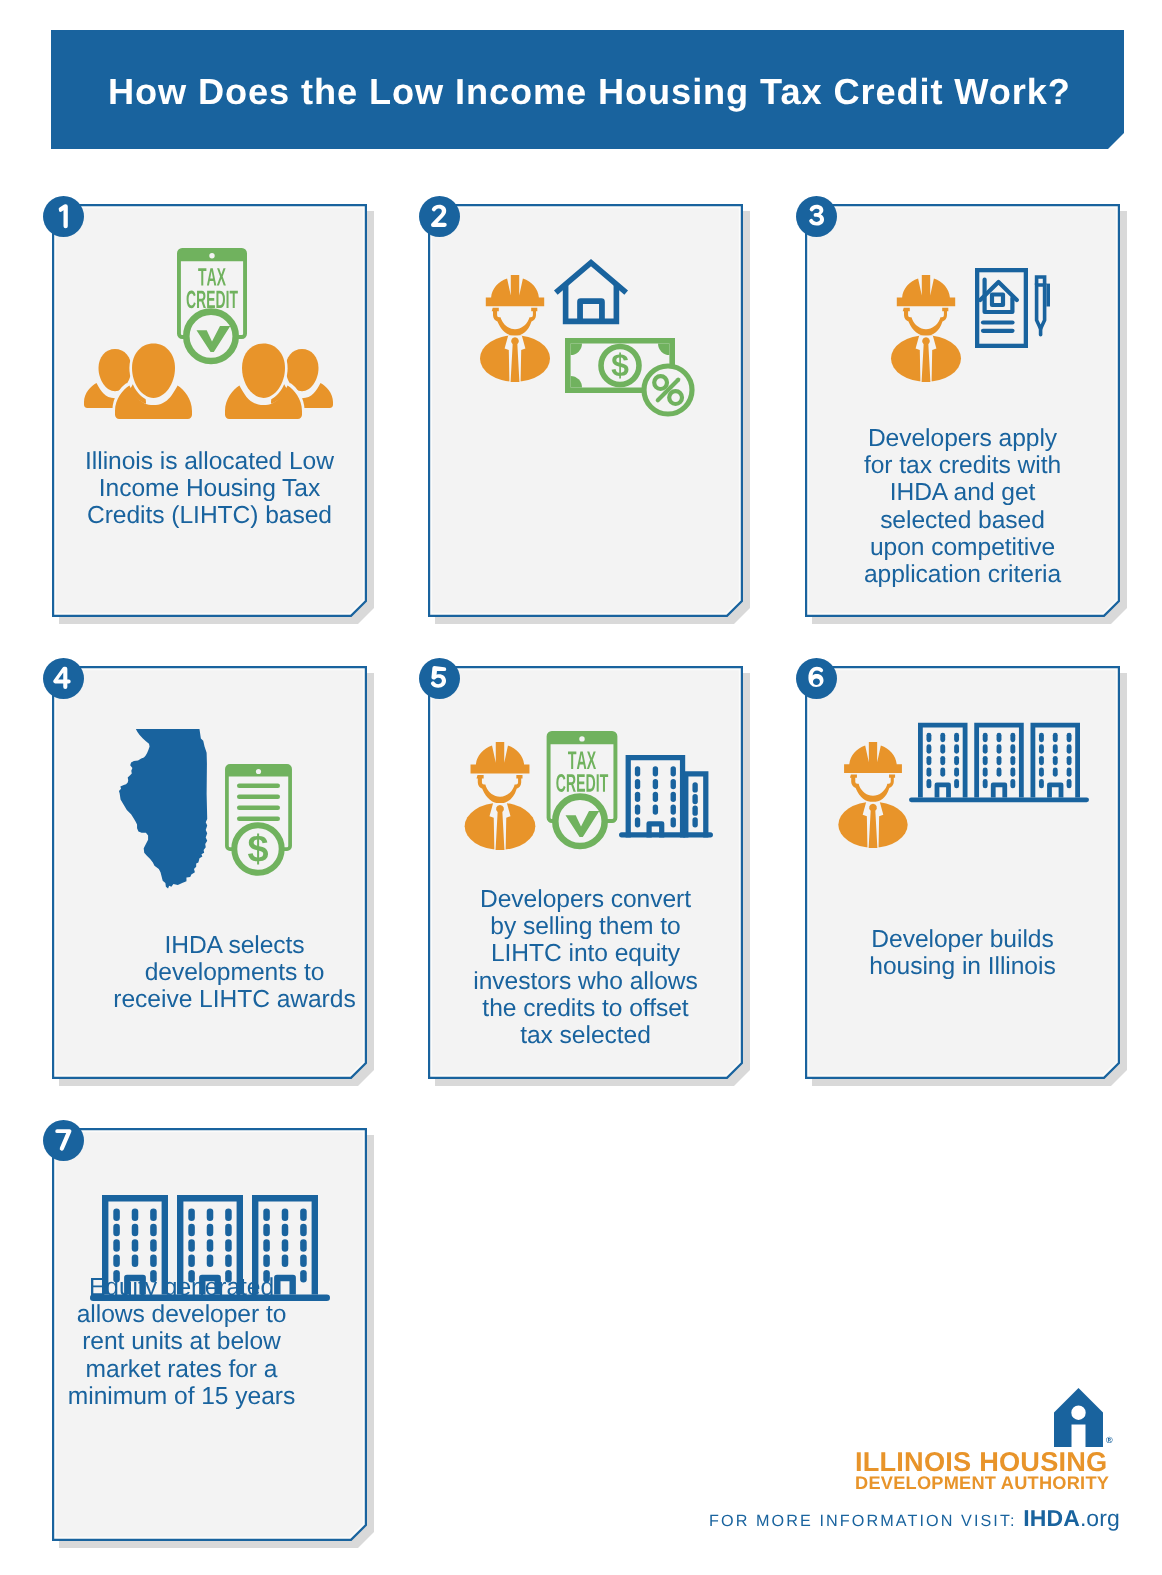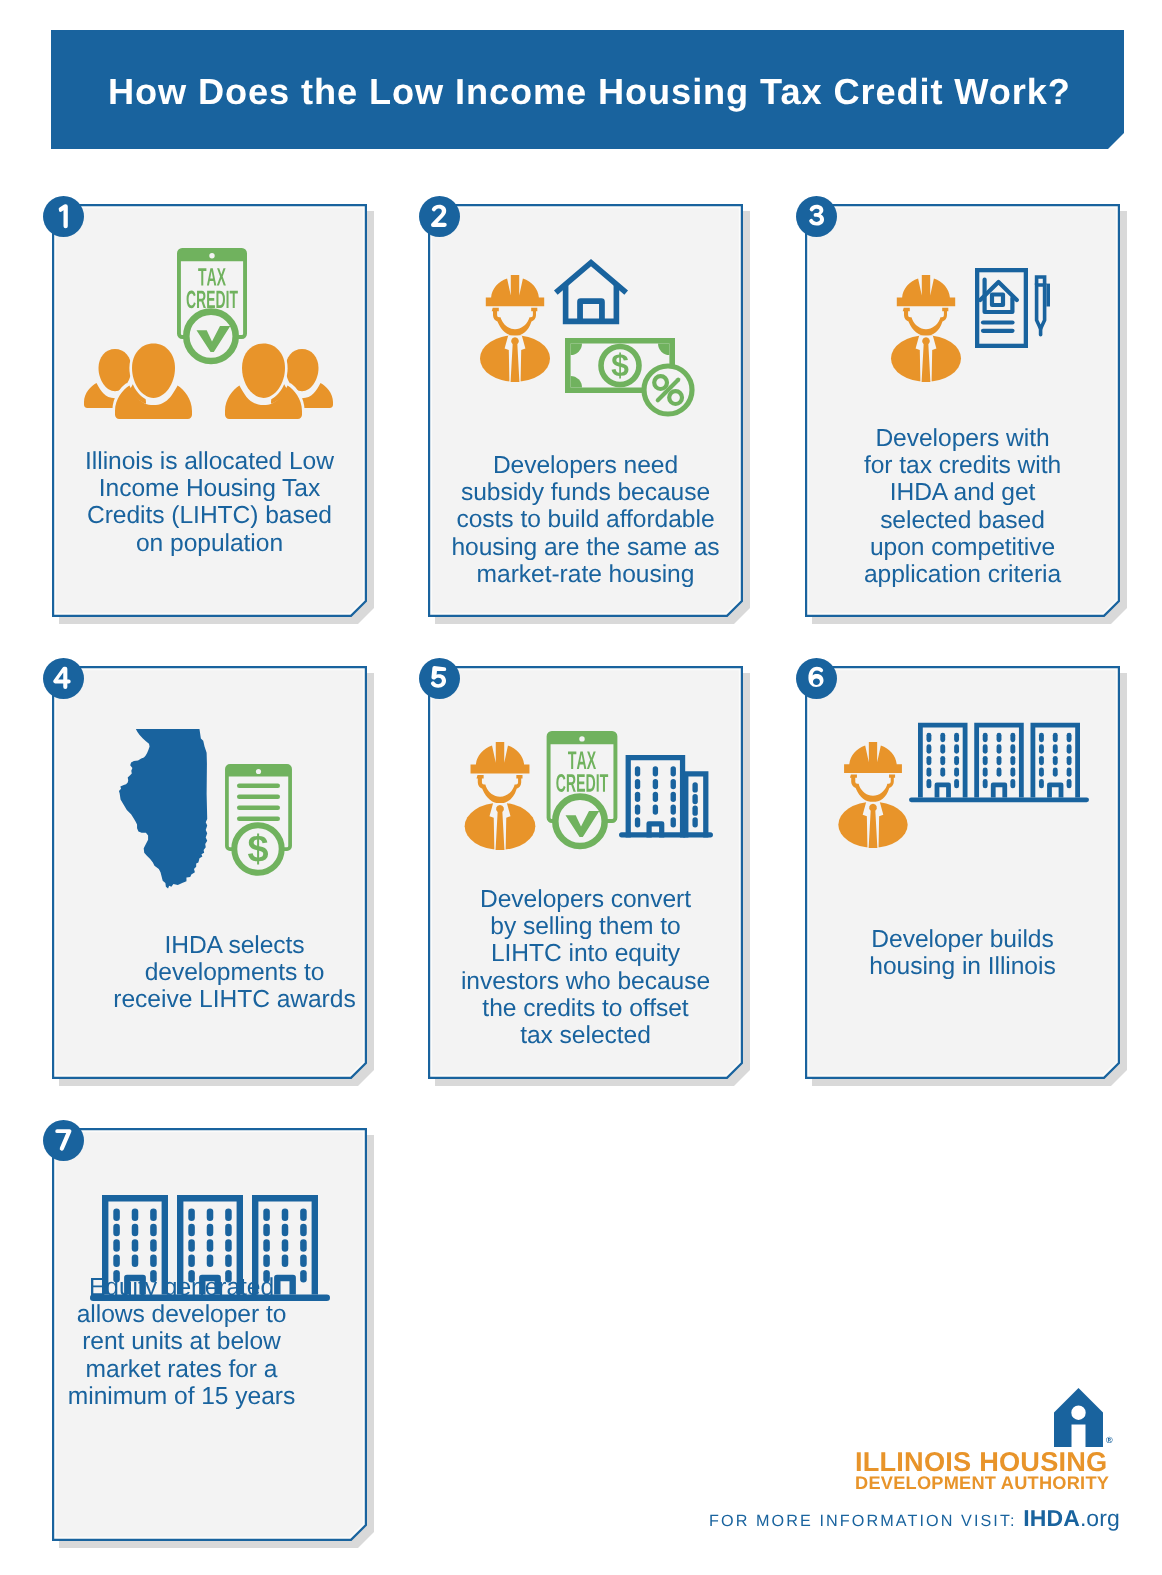--- a/index.html
+++ b/index.html
@@ -96,21 +96,20 @@
         <g fill="#e8942a">
           <path d="M160.0 25.0c0 -14.2 9.0 -24.5 21.5 -24.5s21.5 10.3 21.5 24.5c0 15.2 -9.7 29.9 -21.5 29.9s-21.5 -14.7 -21.5 -29.9z"></path>
           <path d="M220.0 71.8a4.2 4.2 0 0 1 -4.2 4.2H147.2a4.2 4.2 0 0 1 -4.2 -4.2V68.0C143.0 55.9 150.9 46.5 157.4 42.5C163.0 52.7 168.2 62.1 181.5 62.1C194.8 62.1 200.0 52.7 205.6 42.5C212.1 46.5 220.0 55.9 220.0 68.0Z"></path>
         </g>
       </svg>
     </div>
 <div class="ctext" style="left:52px;top:448px;width:315px">
       <div>Illinois is allocated Low</div>
       <div>Income Housing Tax</div>
       <div>Credits (LIHTC) based</div>
-      <div>on population</div>
     </div>
 <svg class="cardsvg" style="left:428px;top:204px" width="323" height="421" viewBox="0 0 323 421">
       <path d="M0 0H315V397L299 413H0Z" transform="translate(7,7)" fill="#d9d9d9"></path>
       <path d="M1.1 1.1H313.9V397L299 411.9H1.1Z" fill="#fbfbfa" stroke="#19639e" stroke-width="2.2" stroke-linejoin="miter"></path>
       <path d="M4.2 4.2H310.8V396L298 408.8H4.2Z" fill="#f3f3f3"></path>
     </svg>
 <div class="badge" style="left:419px;top:196px">
       <svg class="badgesvg" viewBox="0 0 41 41" width="41" height="41">
         <circle cx="20.5" cy="20.5" r="20.5" fill="#19639e"></circle>
         <path d="M14.0 31.0a2.0 2.0 0 0 1-2.0-2.0c0-.70.25-1.32.72-1.80l7.95-8.22c1.45-1.50 2.13-2.65 2.13-3.95 0-1.55-1.10-2.52-2.80-2.52-1.45 0-2.60.66-3.55 2.0a1.95 1.95 0 0 1-2.70.52 1.95 1.95 0 0 1-.55-2.72C14.60 10.10 17.0 8.70 20.30 8.70c4.0 0 6.90 2.45 6.90 6.10 0 2.30-1.05 4.10-3.30 6.40l-5.30 5.50h7.0a2.15 2.15 0 0 1 0 4.30z" fill="#ffffff"></path>
@@ -155,27 +154,20 @@
       </svg>
     </div>
     <div class="iconbox" style="left:641px;top:363px">
       <svg class="ic" viewBox="0 0 54 54" width="54" height="54">
         <circle cx="27" cy="27" r="24.0" fill="#f3f3f3" stroke="#70b25e" stroke-width="5.2"></circle>
         <circle cx="19.6" cy="19.6" r="6.4" fill="none" stroke="#70b25e" stroke-width="4.2"></circle>
         <circle cx="34.6" cy="34.6" r="6.4" fill="none" stroke="#70b25e" stroke-width="4.2"></circle>
         <path d="M37.2 16.8 16.8 37.2" stroke="#70b25e" stroke-width="4.2" stroke-linecap="round"></path>
       </svg>
     </div>
-<div class="ctext" style="left:428px;top:452px;width:315px">
-      <div>Developers need</div>
-      <div>subsidy funds because</div>
-      <div>costs to build affordable</div>
-      <div>housing are the same as</div>
-      <div>market-rate housing</div>
-    </div>
 <svg class="cardsvg" style="left:805px;top:204px" width="323" height="421" viewBox="0 0 323 421">
       <path d="M0 0H315V397L299 413H0Z" transform="translate(7,7)" fill="#d9d9d9"></path>
       <path d="M1.1 1.1H313.9V397L299 411.9H1.1Z" fill="#fbfbfa" stroke="#19639e" stroke-width="2.2" stroke-linejoin="miter"></path>
       <path d="M4.2 4.2H310.8V396L298 408.8H4.2Z" fill="#f3f3f3"></path>
     </svg>
 <div class="badge" style="left:796px;top:196px">
       <svg class="badgesvg" viewBox="0 0 41 41" width="41" height="41">
         <circle cx="20.5" cy="20.5" r="20.5" fill="#19639e"></circle>
         <path d="M20.60 8.70c4.0 0 6.75 2.25 6.75 5.40 0 1.95-.95 3.50-2.55 4.40 2.0.85 3.25 2.55 3.25 4.90 0 3.55-3.0 6.10-7.35 6.10-3.20 0-5.75-1.25-7.20-3.55a1.95 1.95 0 0 1 .62-2.70 1.95 1.95 0 0 1 2.68.55c.95 1.45 2.25 2.10 3.95 2.10 1.95 0 3.25-1.0 3.25-2.55 0-1.60-1.30-2.55-3.55-2.55h-1.0a1.85 1.85 0 0 1 0-3.70h.95c1.95 0 3.10-.90 3.10-2.30 0-1.35-1.05-2.15-2.70-2.15-1.50 0-2.70.60-3.55 1.85a1.95 1.95 0 0 1-2.70.50 1.95 1.95 0 0 1-.52-2.70C15.30 9.95 17.60 8.70 20.60 8.70z" fill="#ffffff"></path>
       </svg>
@@ -212,21 +204,21 @@
       <svg class="ic" viewBox="0 0 19 65" width="19" height="65">
         <g fill="none" stroke="#19639e" stroke-width="3.6" stroke-linejoin="miter">
           <path d="M2.6 10.0V2.0h8.0v8.0"></path>
           <path d="M2.6 10.0V45.2L6.6 53.8L10.6 45.2V10.0Z"></path>
         </g>
         <path d="M4.8 51.0h3.6v8.8a1.8 1.8 0 0 1-3.6 0z" fill="#19639e"></path>
         <path d="M12.4 8.6h3.6V31.5h-3.6z" fill="#19639e"></path>
       </svg>
     </div>
 <div class="ctext" style="left:805px;top:425px;width:315px">
-      <div>Developers with</div>
+      <div>Developers apply</div>
       <div>for tax credits with</div>
       <div>IHDA and get</div>
       <div>selected based</div>
       <div>upon competitive</div>
       <div>application criteria</div>
     </div>
 <svg class="cardsvg" style="left:52px;top:666px" width="323" height="421" viewBox="0 0 323 421">
       <path d="M0 0H315V397L299 413H0Z" transform="translate(7,7)" fill="#d9d9d9"></path>
       <path d="M1.1 1.1H313.9V397L299 411.9H1.1Z" fill="#fbfbfa" stroke="#19639e" stroke-width="2.2" stroke-linejoin="miter"></path>
       <path d="M4.2 4.2H310.8V396L298 408.8H4.2Z" fill="#f3f3f3"></path>
@@ -344,21 +336,21 @@
         <rect x="72.68" y="50.44" width="5.30" height="10.14" rx="2.65" fill="#19639e"></rect>
         <rect x="72.68" y="61.96" width="5.30" height="10.14" rx="2.65" fill="#19639e"></rect>
         <rect x="72.68" y="73.48" width="5.30" height="10.14" rx="2.65" fill="#19639e"></rect>
         <rect x="0" y="88.30" width="93" height="5.2" rx="2.60" fill="#19639e"></rect>
       </svg>
     </div>
 <div class="ctext" style="left:428px;top:886px;width:315px">
       <div>Developers convert</div>
       <div>by selling them to</div>
       <div>LIHTC into equity</div>
-      <div>investors who because</div>
+      <div>investors who allows</div>
       <div>the credits to offset</div>
       <div>tax selected</div>
     </div>
 <svg class="cardsvg" style="left:805px;top:666px" width="323" height="421" viewBox="0 0 323 421">
       <path d="M0 0H315V397L299 413H0Z" transform="translate(7,7)" fill="#d9d9d9"></path>
       <path d="M1.1 1.1H313.9V397L299 411.9H1.1Z" fill="#fbfbfa" stroke="#19639e" stroke-width="2.2" stroke-linejoin="miter"></path>
       <path d="M4.2 4.2H310.8V396L298 408.8H4.2Z" fill="#f3f3f3"></path>
     </svg>
 <div class="badge" style="left:796px;top:658px">
       <svg class="badgesvg" viewBox="0 0 41 41" width="41" height="41">

